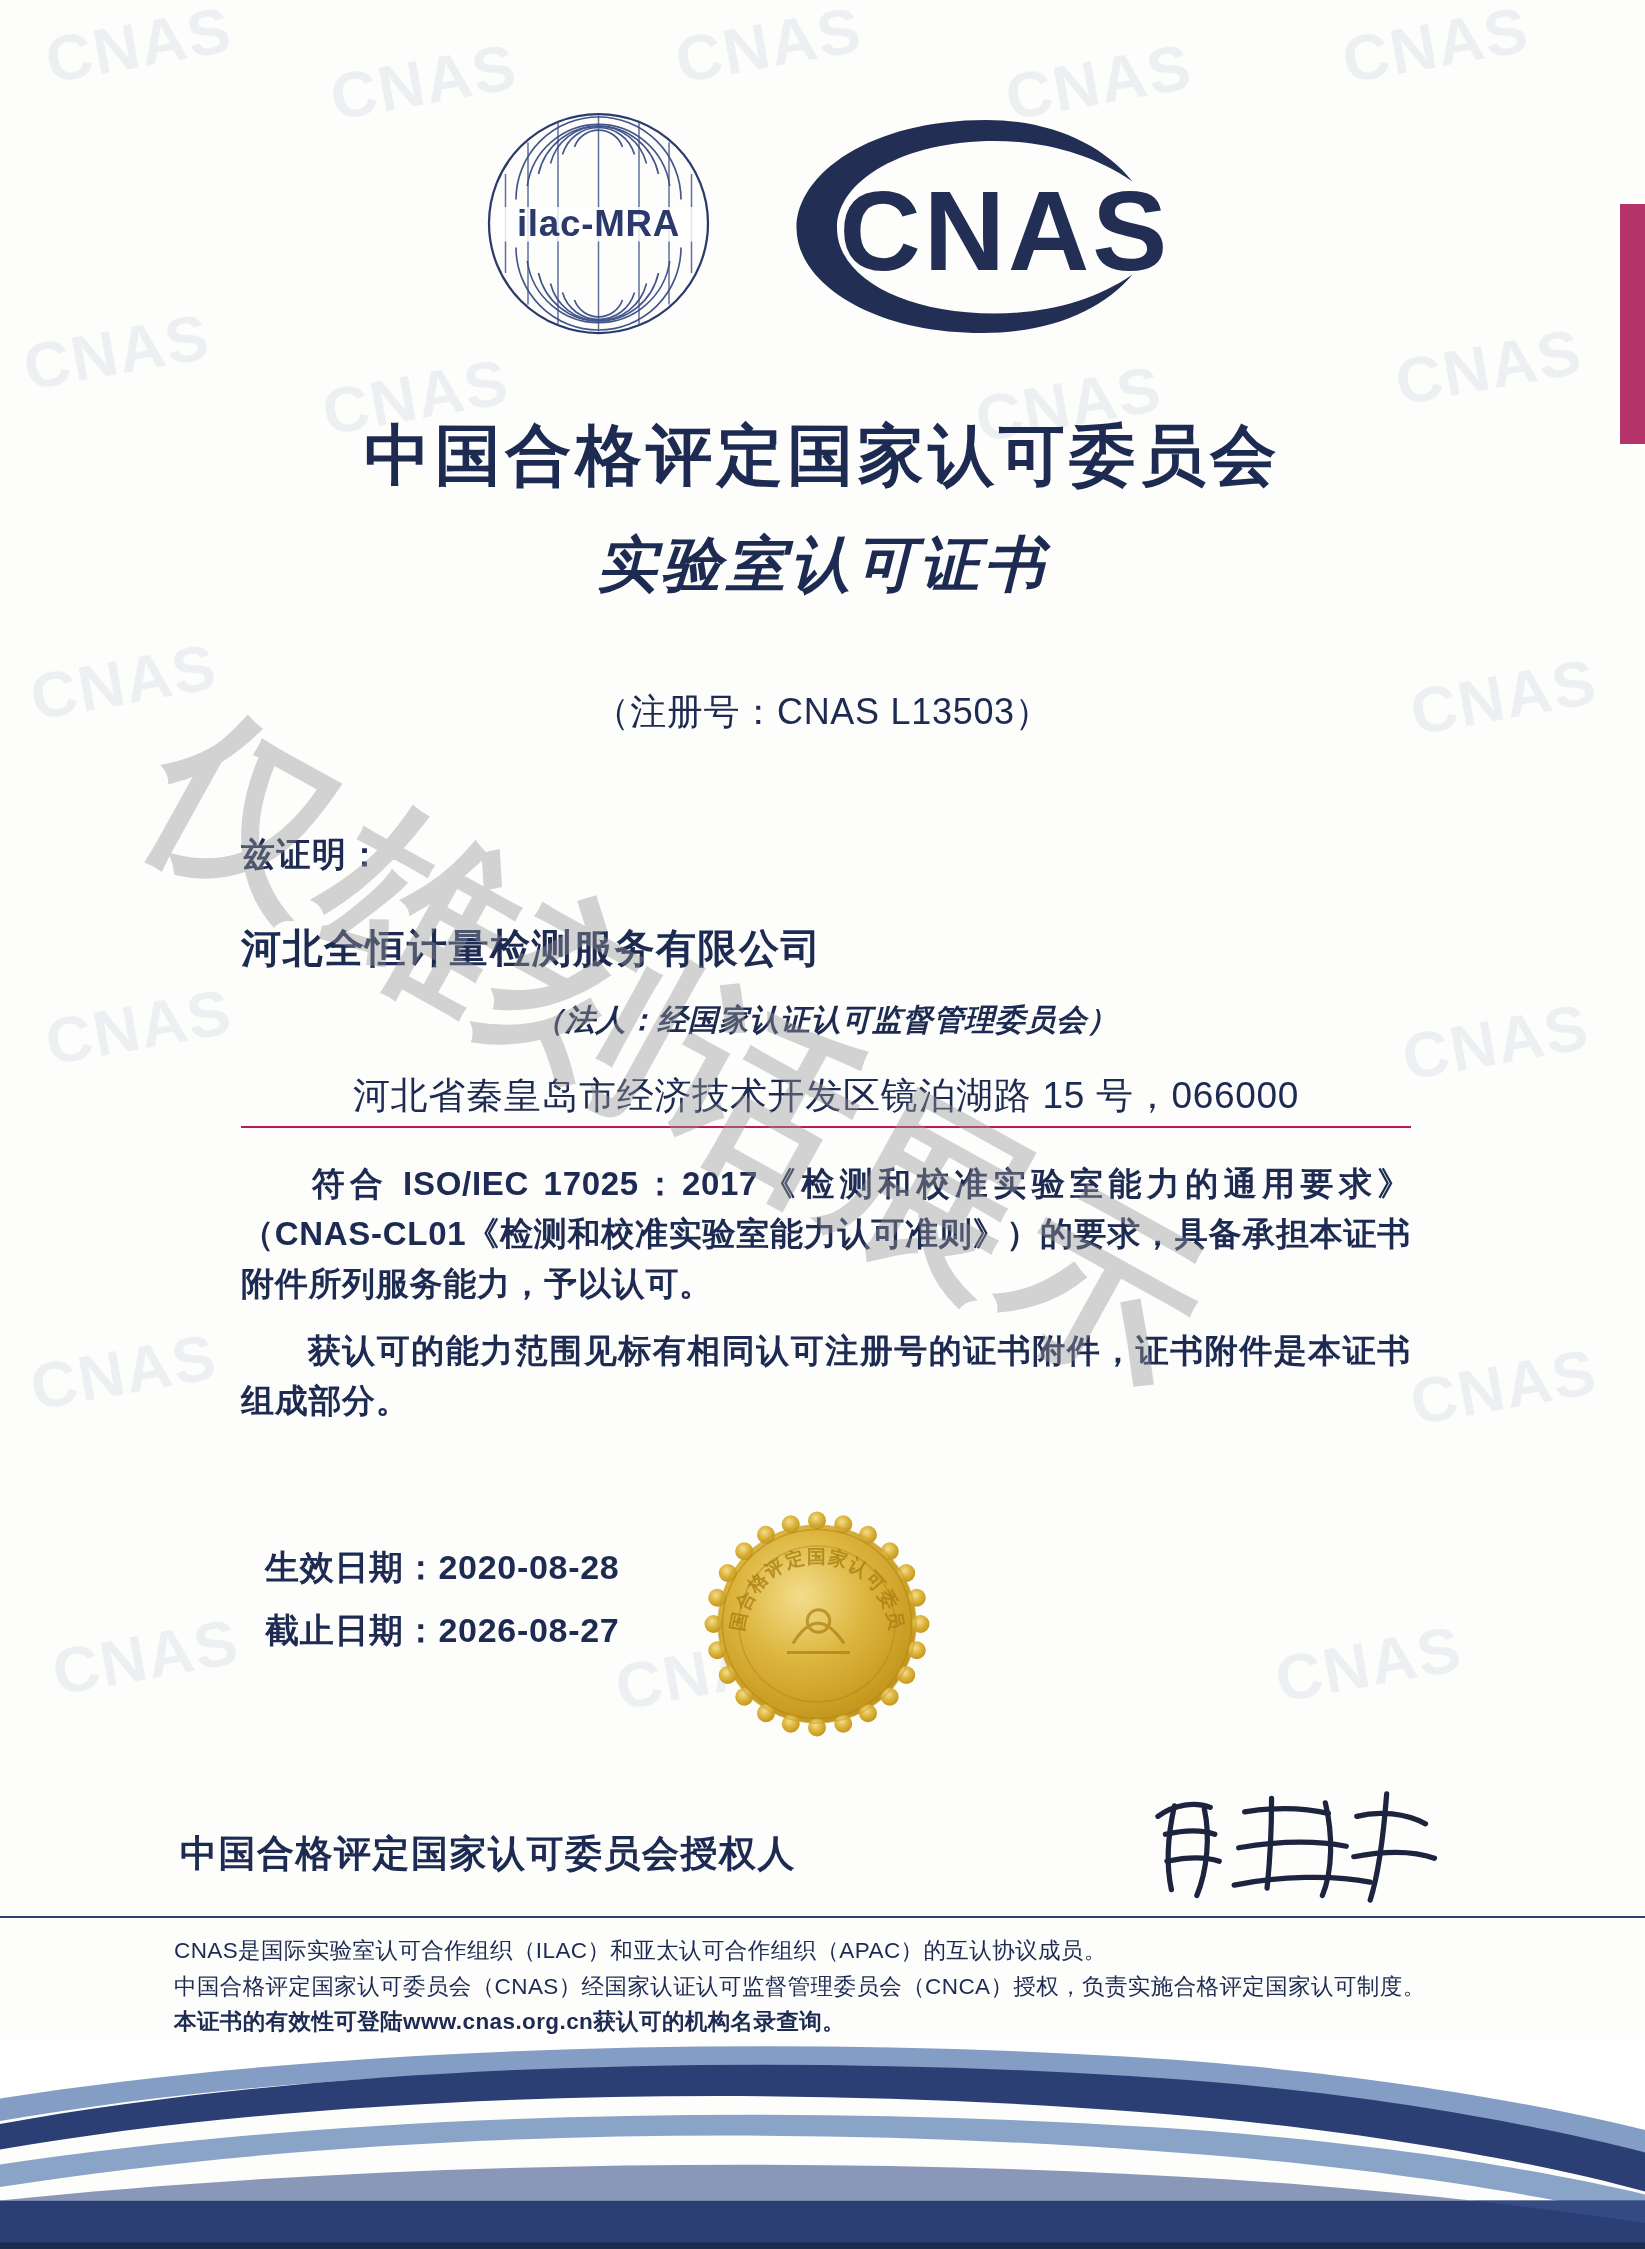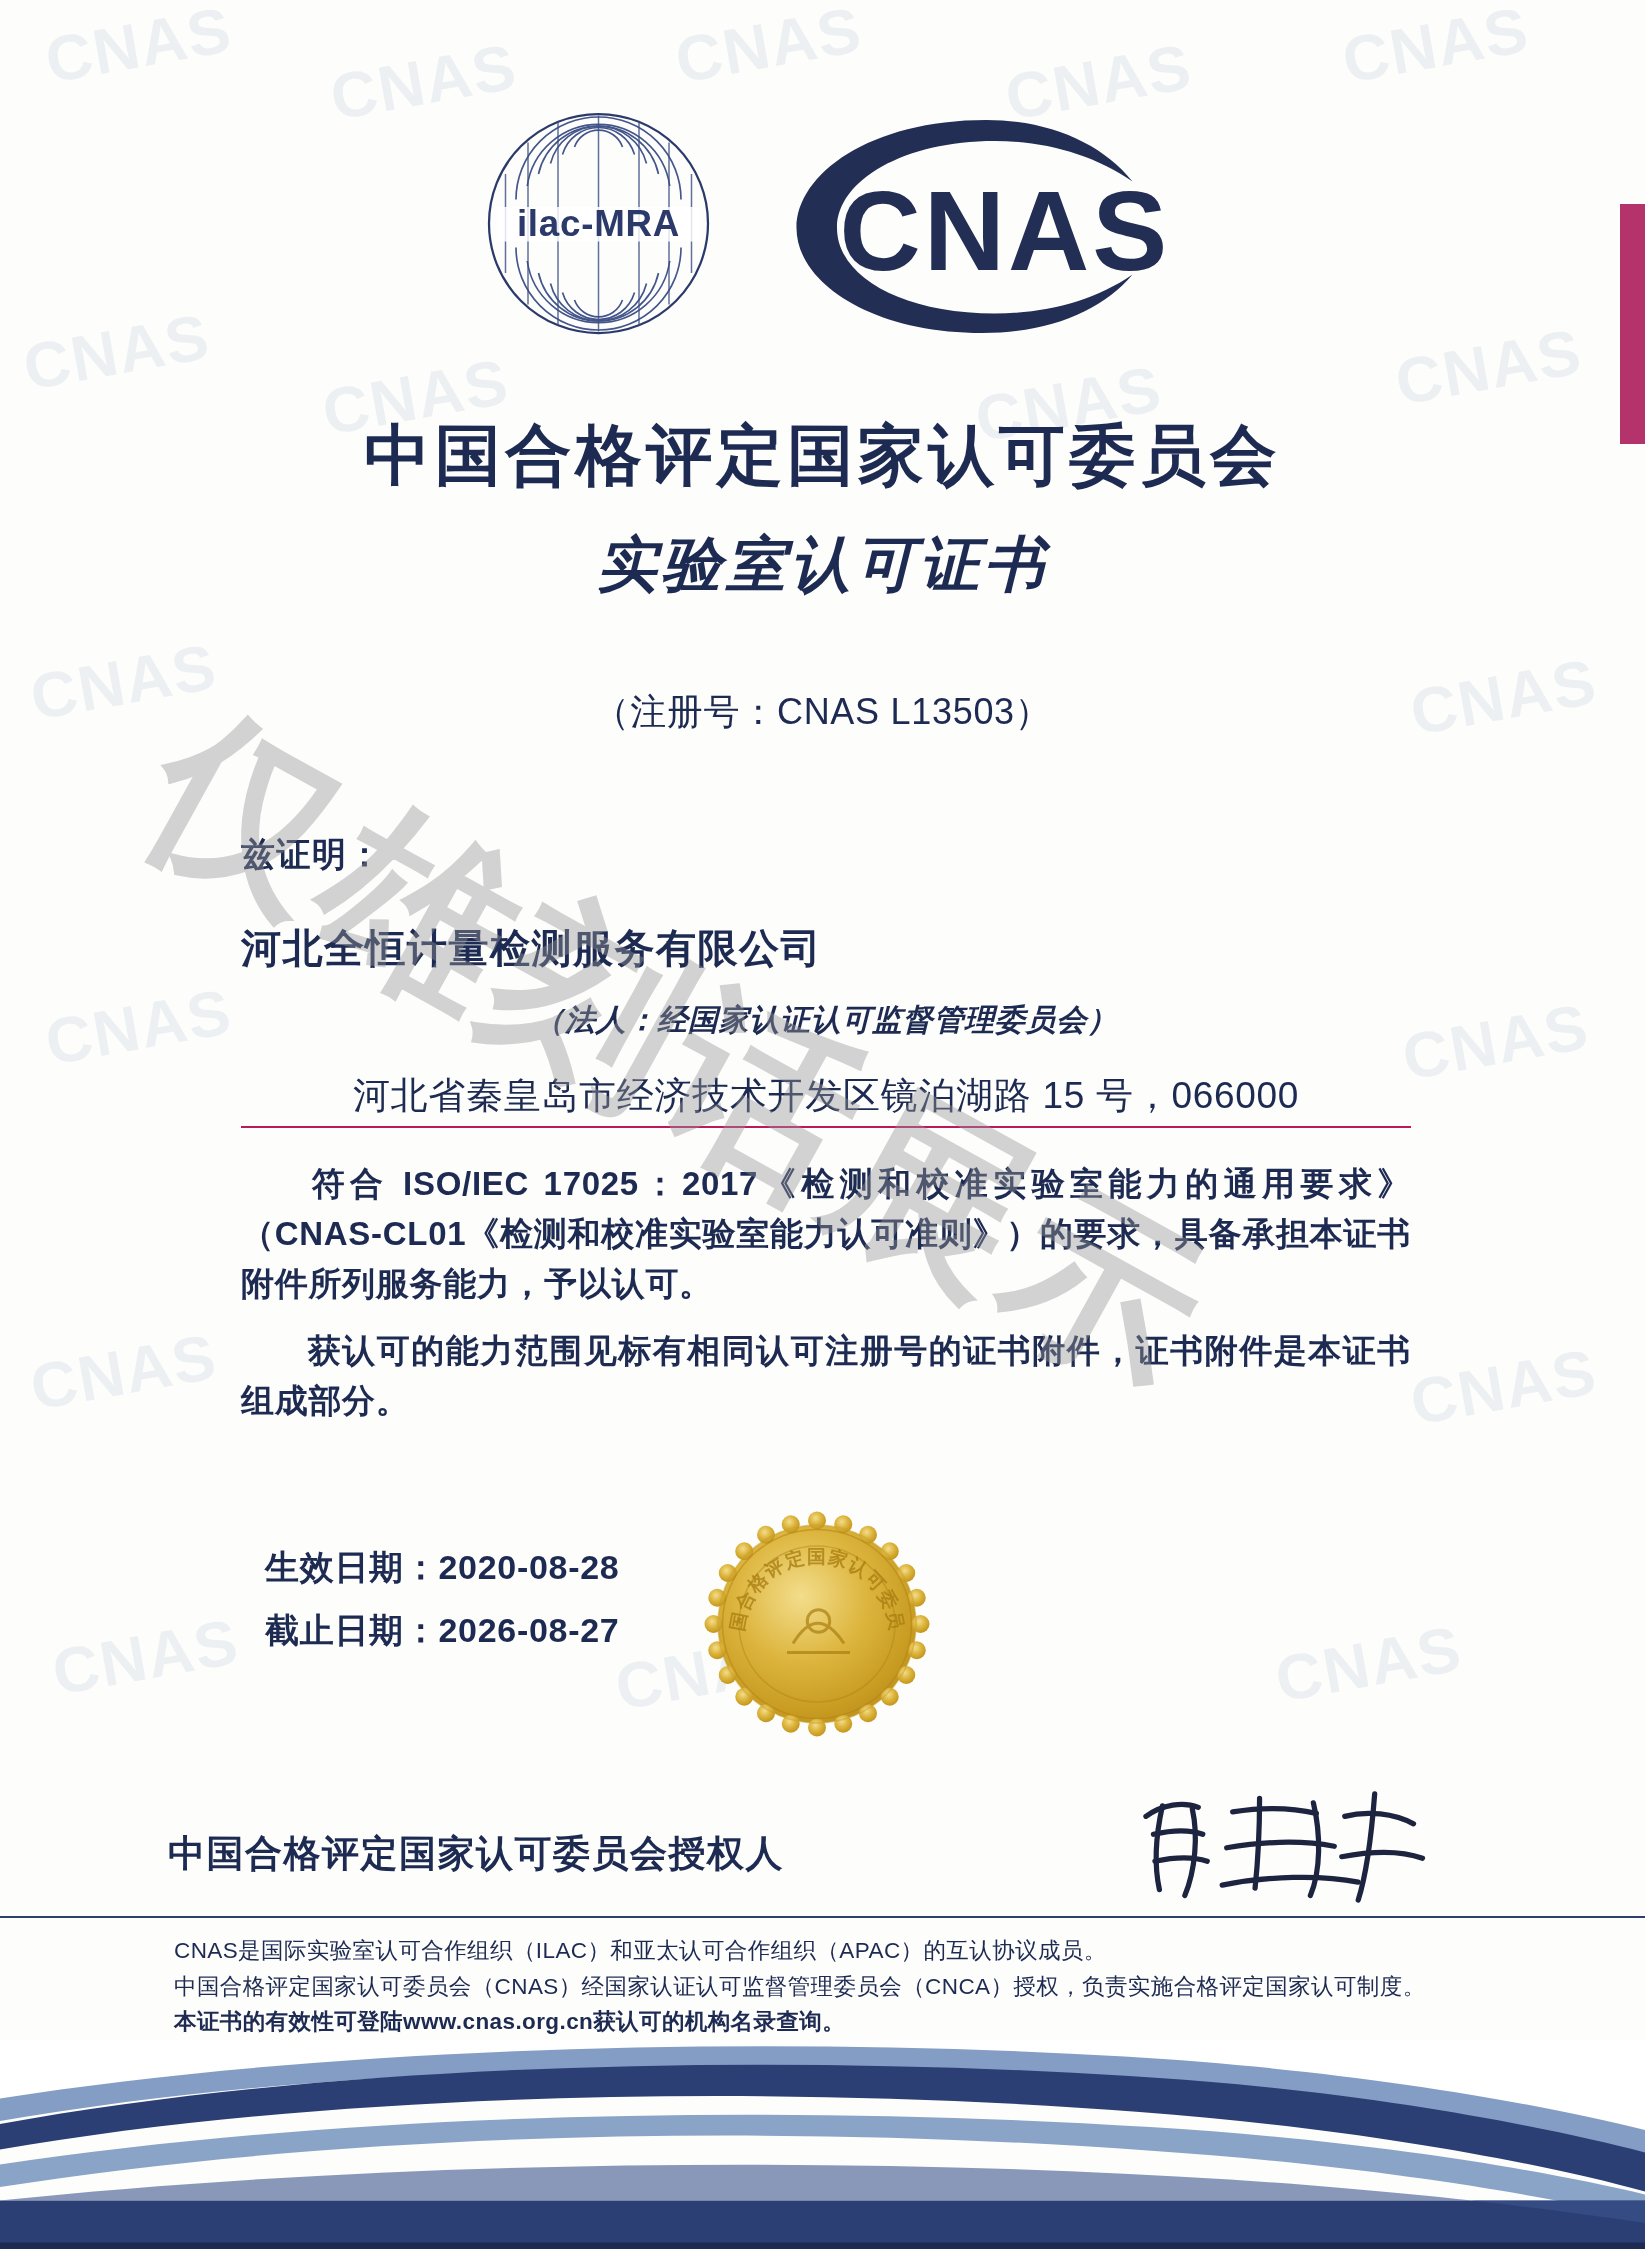--- a/index.html
+++ b/index.html
@@ -176,21 +176,21 @@
     position: absolute;
     left: 697px;
     top: 1504px;
     width: 240px;
     height: 240px;
   }
 
   
   .auth-row {
     position: absolute;
-    left: 168px;
+    left: 180px;
     top: 1815px;
     width: 1305px;
     height: 82px;
     text-decoration: underline;
   }
   .auth-label {
     position: absolute;
     left: 0;
     top: 13.5px;
     font-size: 37px;

